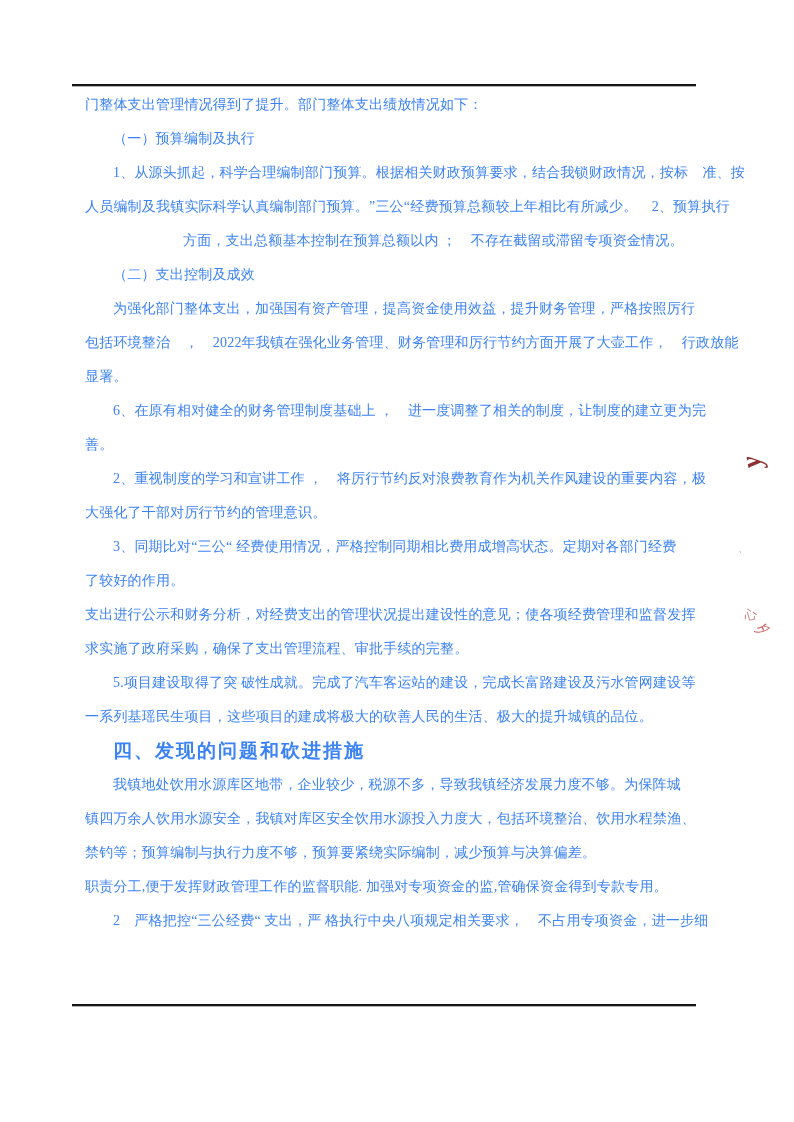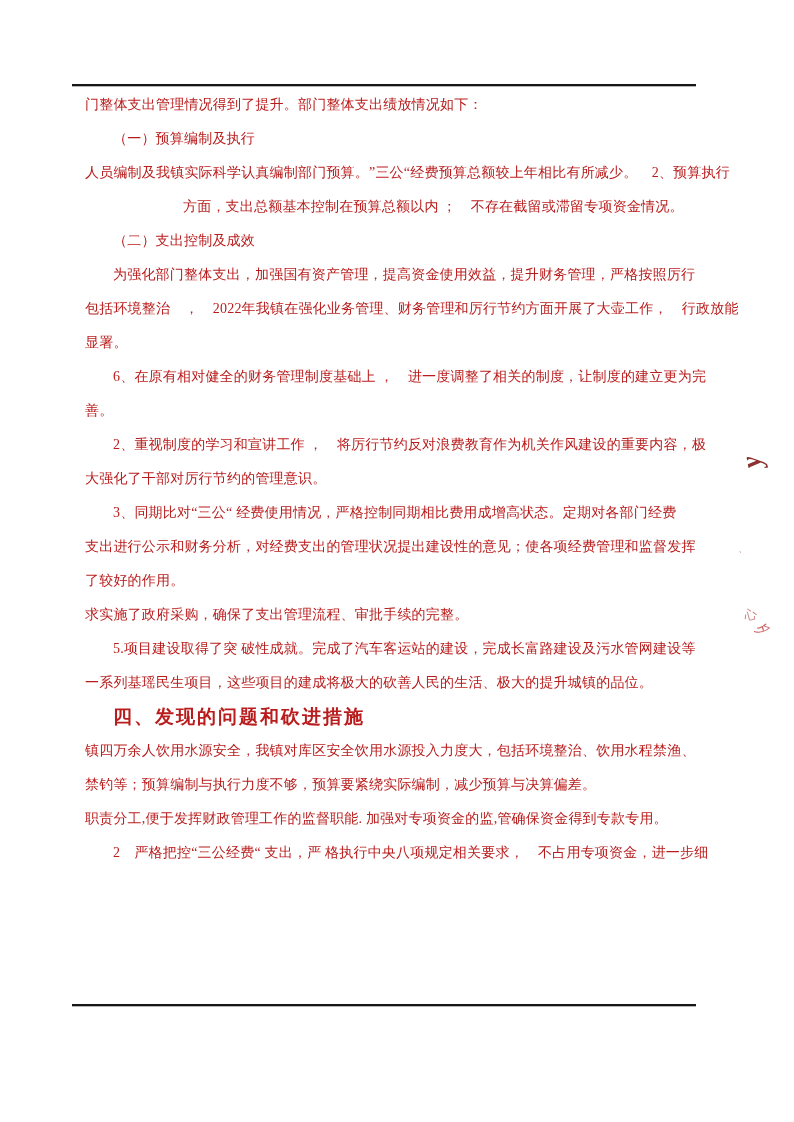--- a/index.html
+++ b/index.html
@@ -35,21 +35,21 @@
     position: absolute;
     left: 85px;
     top: 88px;
     width: 660px;
   }
   .line {
     font-size: 14px;
     line-height: 34px;
     white-space: nowrap;
     letter-spacing: 0.2px;
-    color: #b91c1c;
+    color: #3b82f6;
   }
   .indent-0 { padding-left: 0; }
   .indent-1 { padding-left: 28px; }
   .indent-2 { padding-left: 98px; }
   .heading {
     font-size: 19px;
     font-weight: 600;
     letter-spacing: 2px;
   }
   .mark {
@@ -89,37 +89,39 @@
 </style>
 </head>
 <body>
 
 <div class="page">
   <div class="rule rule-top"></div>
 
   <div class="content">
       <div class="line indent-0">门整体支出管理情况得到了提升。部门整体支出绩放情况如下：</div>
       <div class="line indent-1">（一）预算编制及执行</div>
+      <div class="line indent-1">1、从源头抓起，科学合理编制部门预算。根据相关财政预算要求，结合我锁财政情况，按标　准、按</div>
       <div class="line indent-0">人员编制及我镇实际科学认真编制部门预算。”三公“经费预算总额较上年相比有所减少。　2、预算执行</div>
       <div class="line indent-2">方面，支出总额基本控制在预算总额以内 ；　不存在截留或滞留专项资金情况。</div>
       <div class="line indent-1">（二）支出控制及成效</div>
       <div class="line indent-1">为强化部门整体支出，加强国有资产管理，提高资金使用效益，提升财务管理，严格按照厉行</div>
       <div class="line indent-0">包括环境整治　，　2022年我镇在强化业务管理、财务管理和厉行节约方面开展了大壶工作，　行政放能</div>
       <div class="line indent-0">显署。</div>
       <div class="line indent-1">6、在原有相对健全的财务管理制度基础上 ，　进一度调整了相关的制度，让制度的建立更为完</div>
       <div class="line indent-0">善。</div>
       <div class="line indent-1">2、重视制度的学习和宣讲工作 ，　将厉行节约反对浪费教育作为机关作风建设的重要内容，极</div>
       <div class="line indent-0">大强化了干部对厉行节约的管理意识。</div>
       <div class="line indent-1">3、同期比对“三公“ 经费使用情况，严格控制同期相比费用成增高状态。定期对各部门经费</div>
+      <div class="line indent-0">了较好的作用。</div>
       <div class="line indent-0">支出进行公示和财务分析，对经费支出的管理状况提出建设性的意见；使各项经费管理和监督发挥</div>
-      <div class="line indent-0">了较好的作用。</div>
       <div class="line indent-0">求实施了政府采购，确保了支出管理流程、审批手续的完整。</div>
       <div class="line indent-1">5.项目建设取得了突 破性成就。完成了汽车客运站的建设，完成长富路建设及污水管网建设等</div>
       <div class="line indent-0">一系列基瑶民生项目，这些项目的建成将极大的砍善人民的生活、极大的提升城镇的品位。</div>
       <div class="line indent-1 heading">四、发现的问题和砍进措施</div>
+      <div class="line indent-1">我镇地处饮用水源库区地带，企业较少，税源不多，导致我镇经济发展力度不够。为保阵城</div>
       <div class="line indent-0">镇四万余人饮用水源安全，我镇对库区安全饮用水源投入力度大，包括环境整治、饮用水程禁渔、</div>
       <div class="line indent-0">禁钓等；预算编制与执行力度不够，预算要紧绕实际编制，减少预算与决算偏差。</div>
       <div class="line indent-0">职责分工,便于发挥财政管理工作的监督职能. 加强对专项资金的监,管确保资金得到专款专用。</div>
       <div class="line indent-1">2　严格把控“三公经费“ 支出，严 格执行中央八项规定相关要求，　不占用专项资金，进一步细</div>
     </div>
 
   <div class="rule rule-bottom"></div>
 
   <span class="mark mark-check">y</span>
   <span class="mark mark-tick">、</span>

